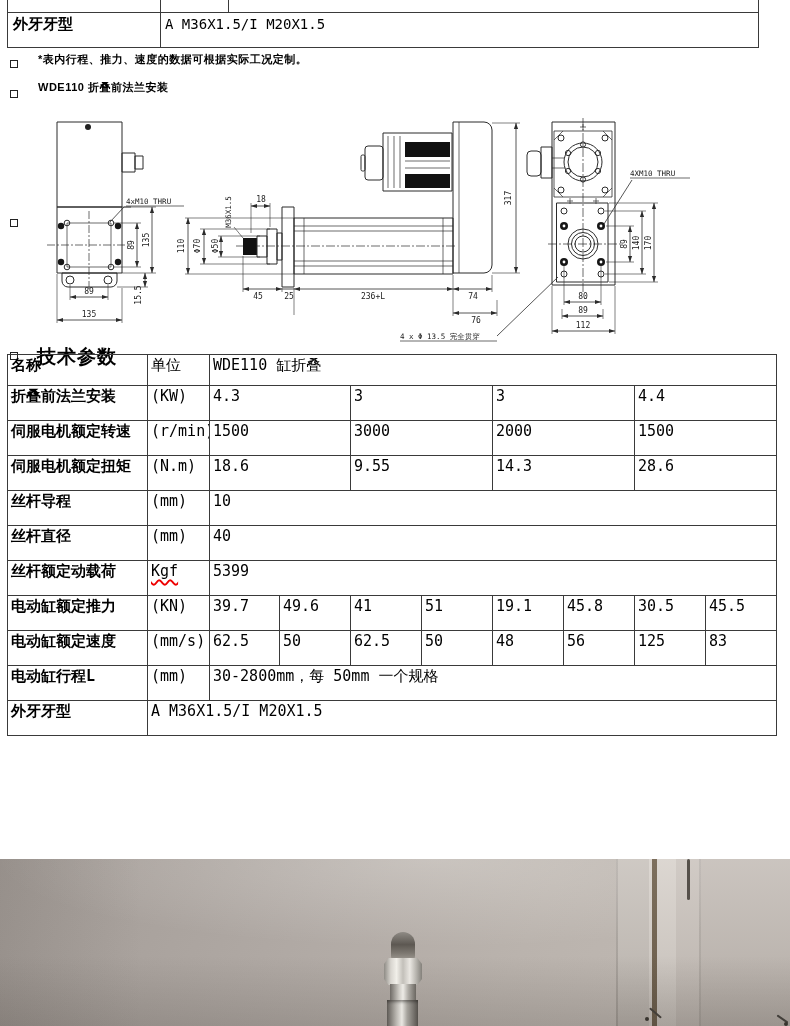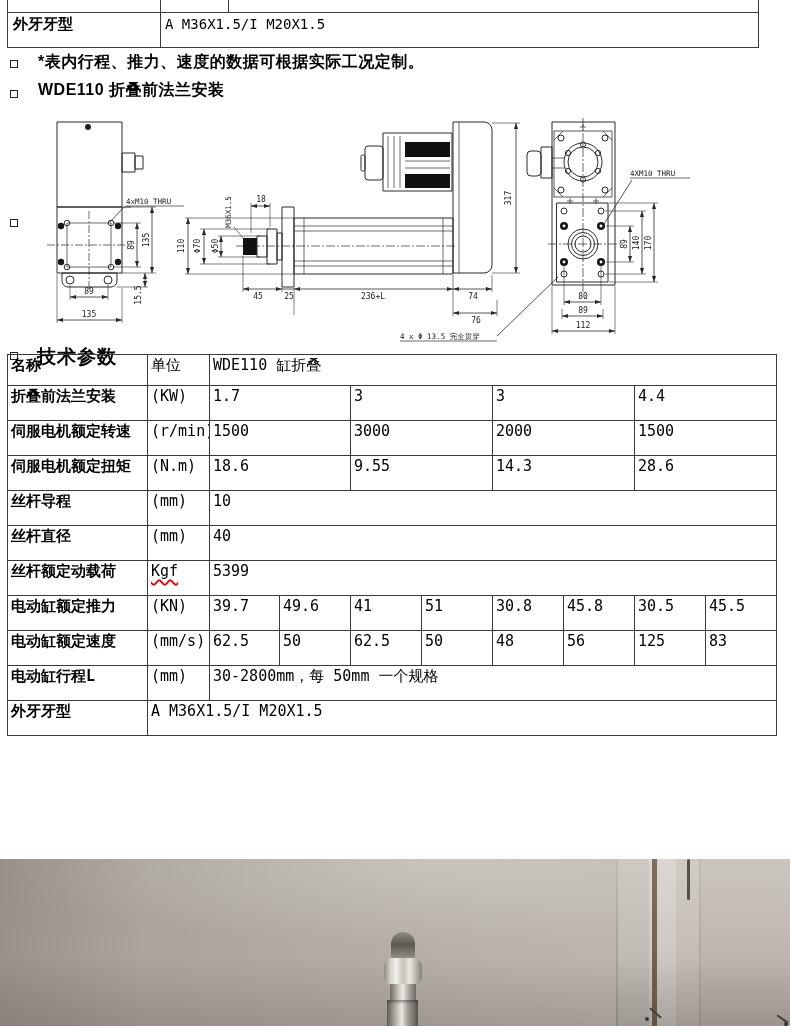--- a/index.html
+++ b/index.html
@@ -11,21 +11,21 @@
           border:1px solid #3a3a3a;border-top:none;}
   .toptbl .ln{position:absolute;background:#3a3a3a;}
   .tt-h{left:0;right:0;top:12px;height:1px;}
   .tt-v1{left:152px;top:0;bottom:0;width:1px;}
   .tt-v2{left:220px;top:0;height:12px;width:1px;}
   .tt-label{position:absolute;left:5px;top:15px;font-size:15px;font-weight:bold;}
   .tt-value{position:absolute;left:157px;top:16px;font-size:14px;}
 
   
   .sq{position:absolute;width:6px;height:6px;border:1.5px solid #222;background:#fff;}
-  .note{position:absolute;left:38px;font-weight:bold;font-size:16px;
+  .note{position:absolute;left:38px;font-weight:bold;font-size:11px;
         font-family:"Liberation Sans","DejaVu Sans Mono",sans-serif;letter-spacing:.5px;}
   .h-params{position:absolute;left:37px;font-weight:bold;font-size:19px;
         font-family:Liberation Serif, serif;letter-spacing:1px;}
 
   
   .drawing{position:absolute;left:0;top:104px;}
   .drawing *{vector-effect:non-scaling-stroke;}
   .dt{font-family:"DejaVu Sans Mono",monospace;font-size:8px;fill:#1a1a1a;}
   .dt7{font-size:7.5px;}
 
@@ -298,21 +298,21 @@
       </colgroup>
       <tbody>
           <tr class="hdr">
         <td class="c-name">名称</td>
         <td>单位</td>
         <td colspan="8">WDE110 缸折叠</td>
       </tr>
       <tr>
         <td class="c-name">折叠前法兰安装</td>
         <td>(KW)</td>
-        <td colspan="2">1.7</td>
+        <td colspan="2">4.3</td>
         <td colspan="2">3</td>
         <td colspan="2">3</td>
         <td colspan="2">4.4</td>
       </tr>
       <tr>
         <td class="c-name">伺服电机额定转速</td>
         <td>(r/min)</td>
         <td colspan="2">1500</td>
         <td colspan="2">3000</td>
         <td colspan="2">2000</td>
@@ -341,21 +341,21 @@
         <td><span class="misspell">Kgf</span></td>
         <td colspan="8">5399</td>
       </tr>
       <tr>
         <td class="c-name">电动缸额定推力</td>
         <td>(KN)</td>
         <td>39.7</td>
         <td>49.6</td>
         <td>41</td>
         <td>51</td>
-        <td>30.8</td>
+        <td>19.1</td>
         <td>45.8</td>
         <td>30.5</td>
         <td>45.5</td>
       </tr>
       <tr>
         <td class="c-name">电动缸额定速度</td>
         <td>(mm/s)</td>
         <td>62.5</td>
         <td>50</td>
         <td>62.5</td>

